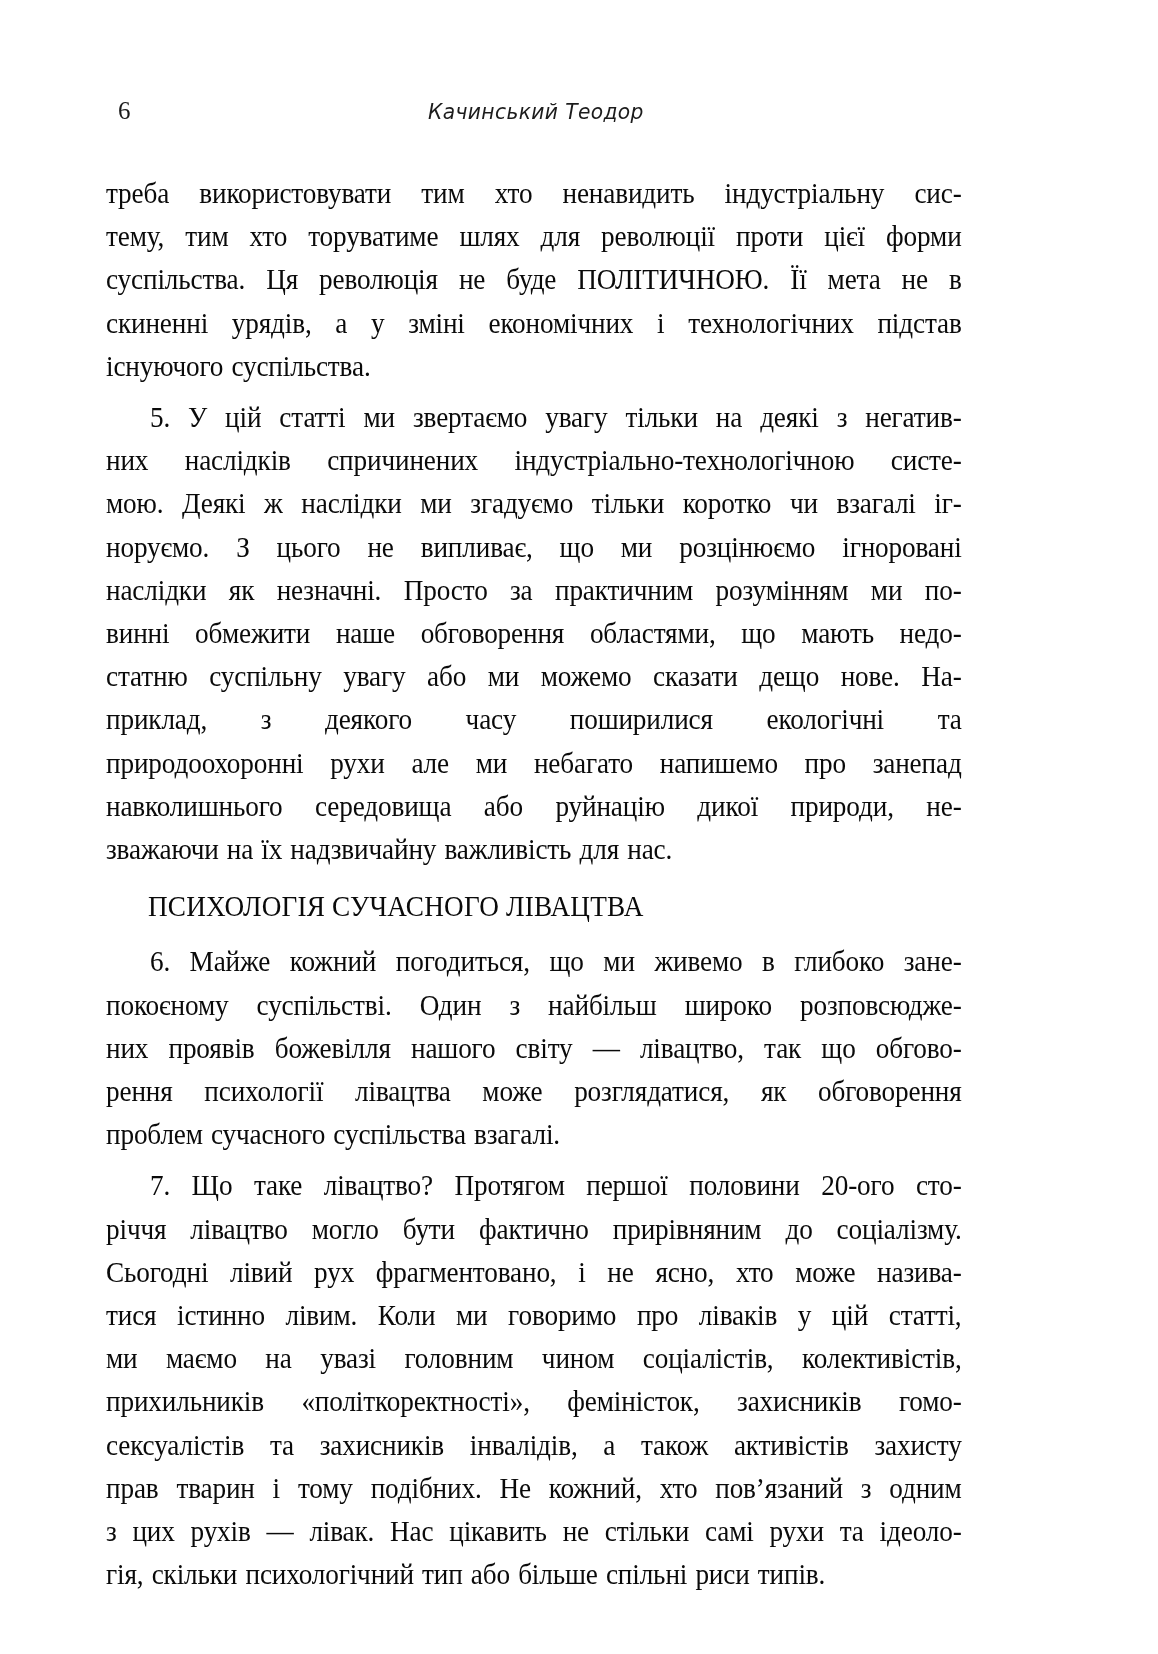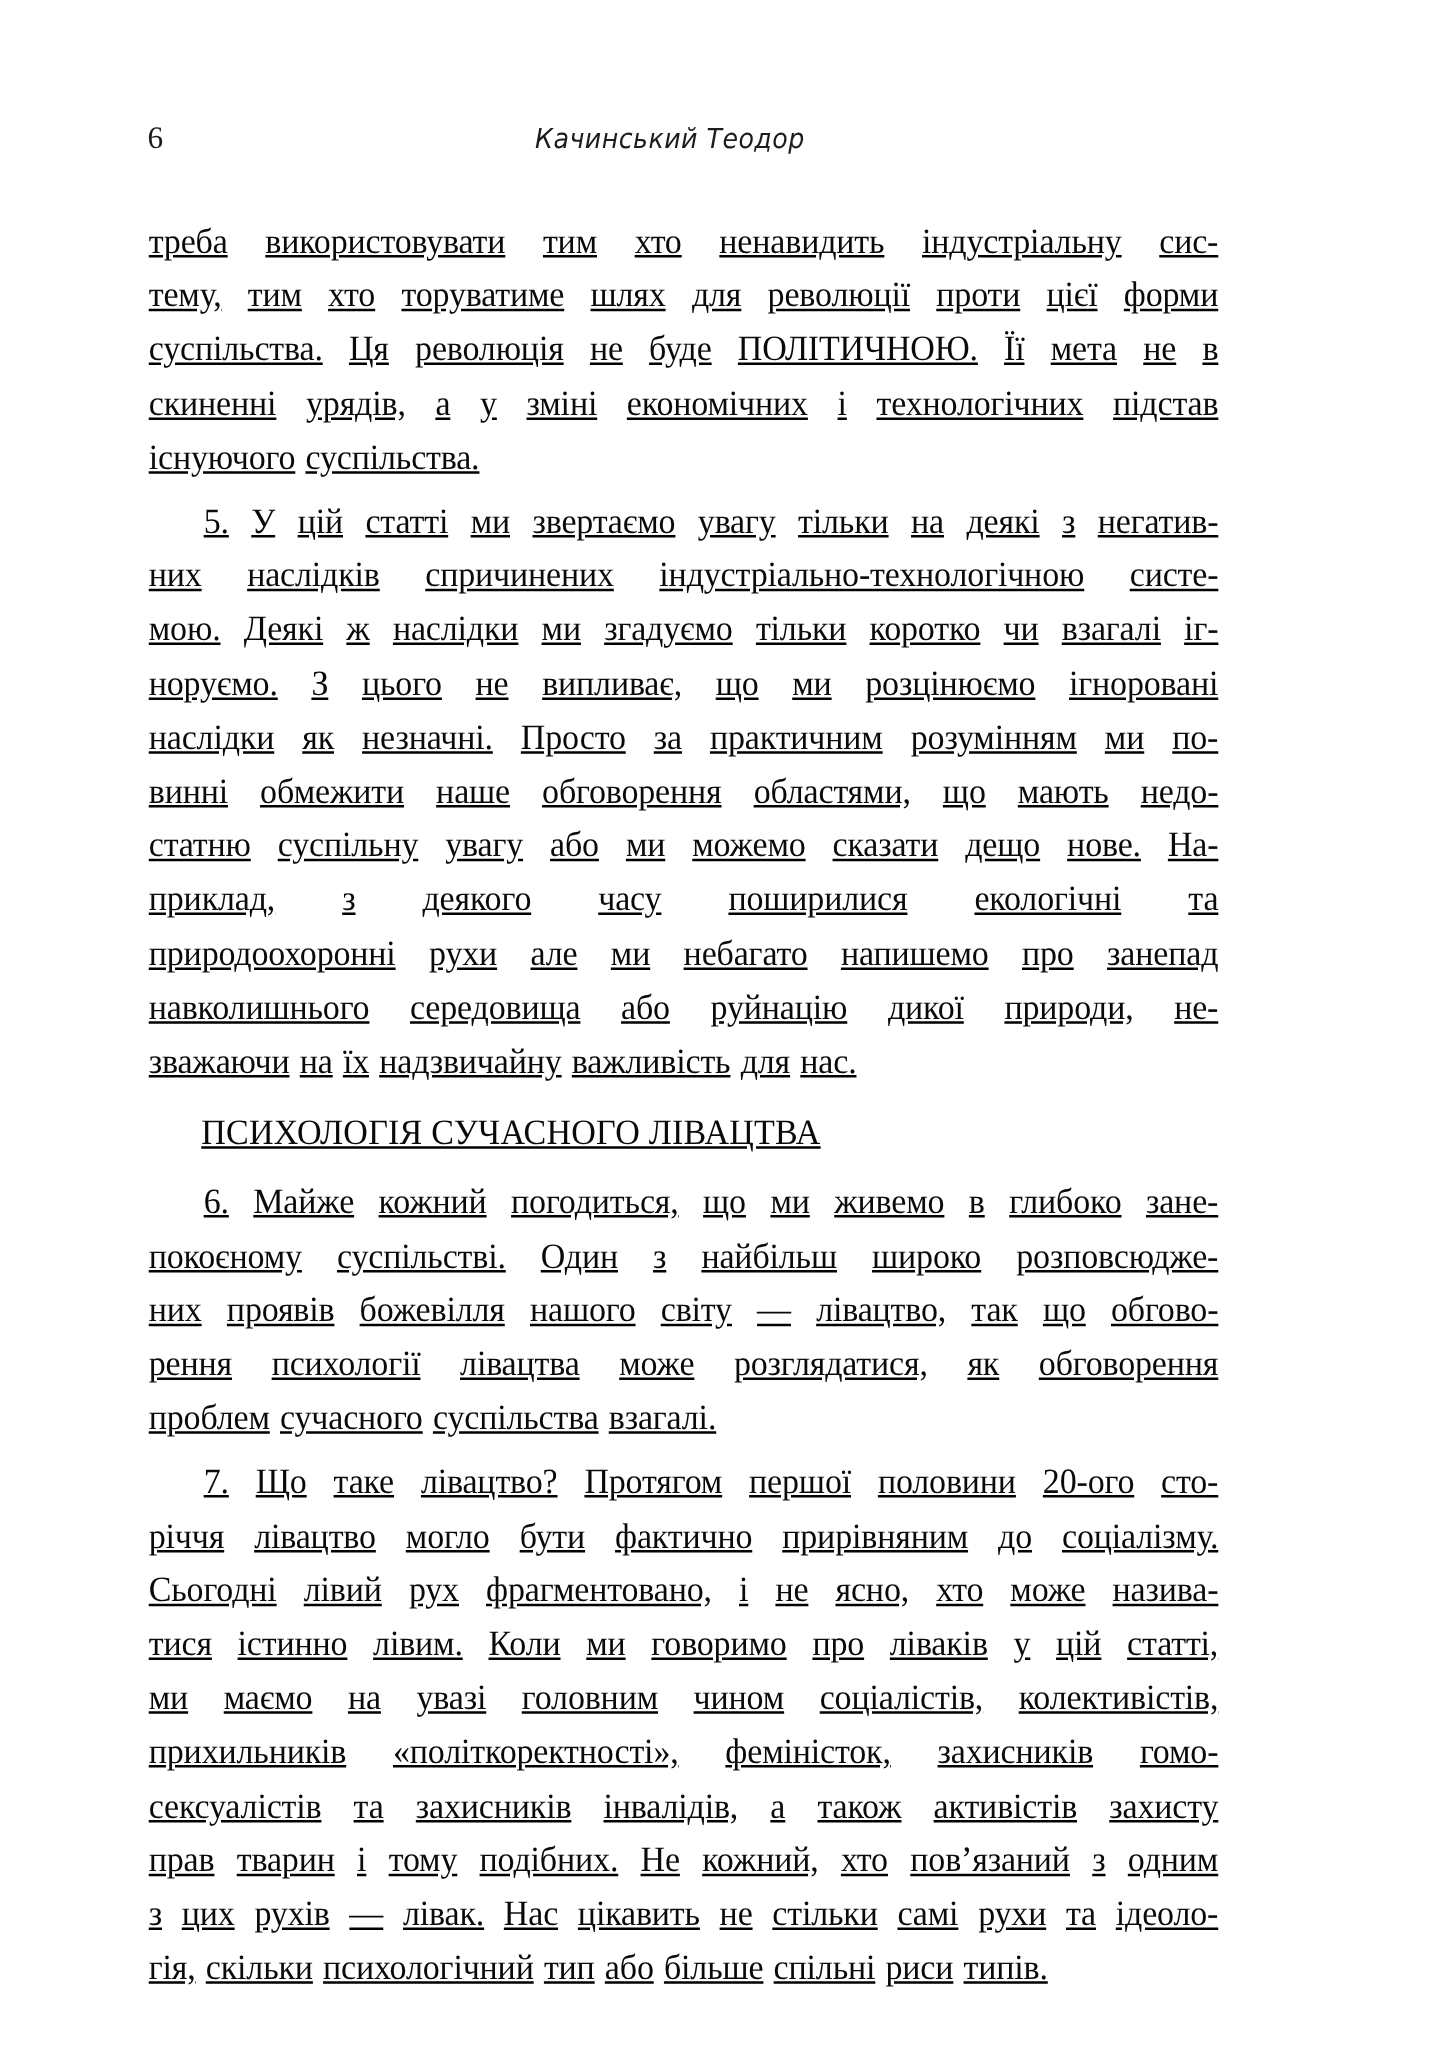--- a/index.html
+++ b/index.html
@@ -46,24 +46,23 @@
     line-height: 30px;
     letter-spacing: 0.4px;
     color: #1c1c1c;
     transform: scaleX(0.92);
     transform-origin: left center;
   }
 
   
   .textblock {
     position: absolute;
-    left: 119px;
+    left: 106px;
     top: 172px;
     width: 855px;
-    text-decoration: underline;
   }
 
   .para {
     margin: 0;
     font-size: 28.5px;
     line-height: 43.2px;
     text-align: justify;
     text-justify: inter-word;
     font-family: "Liberation Serif", "DejaVu Serif", serif;
     letter-spacing: -0.15px;

